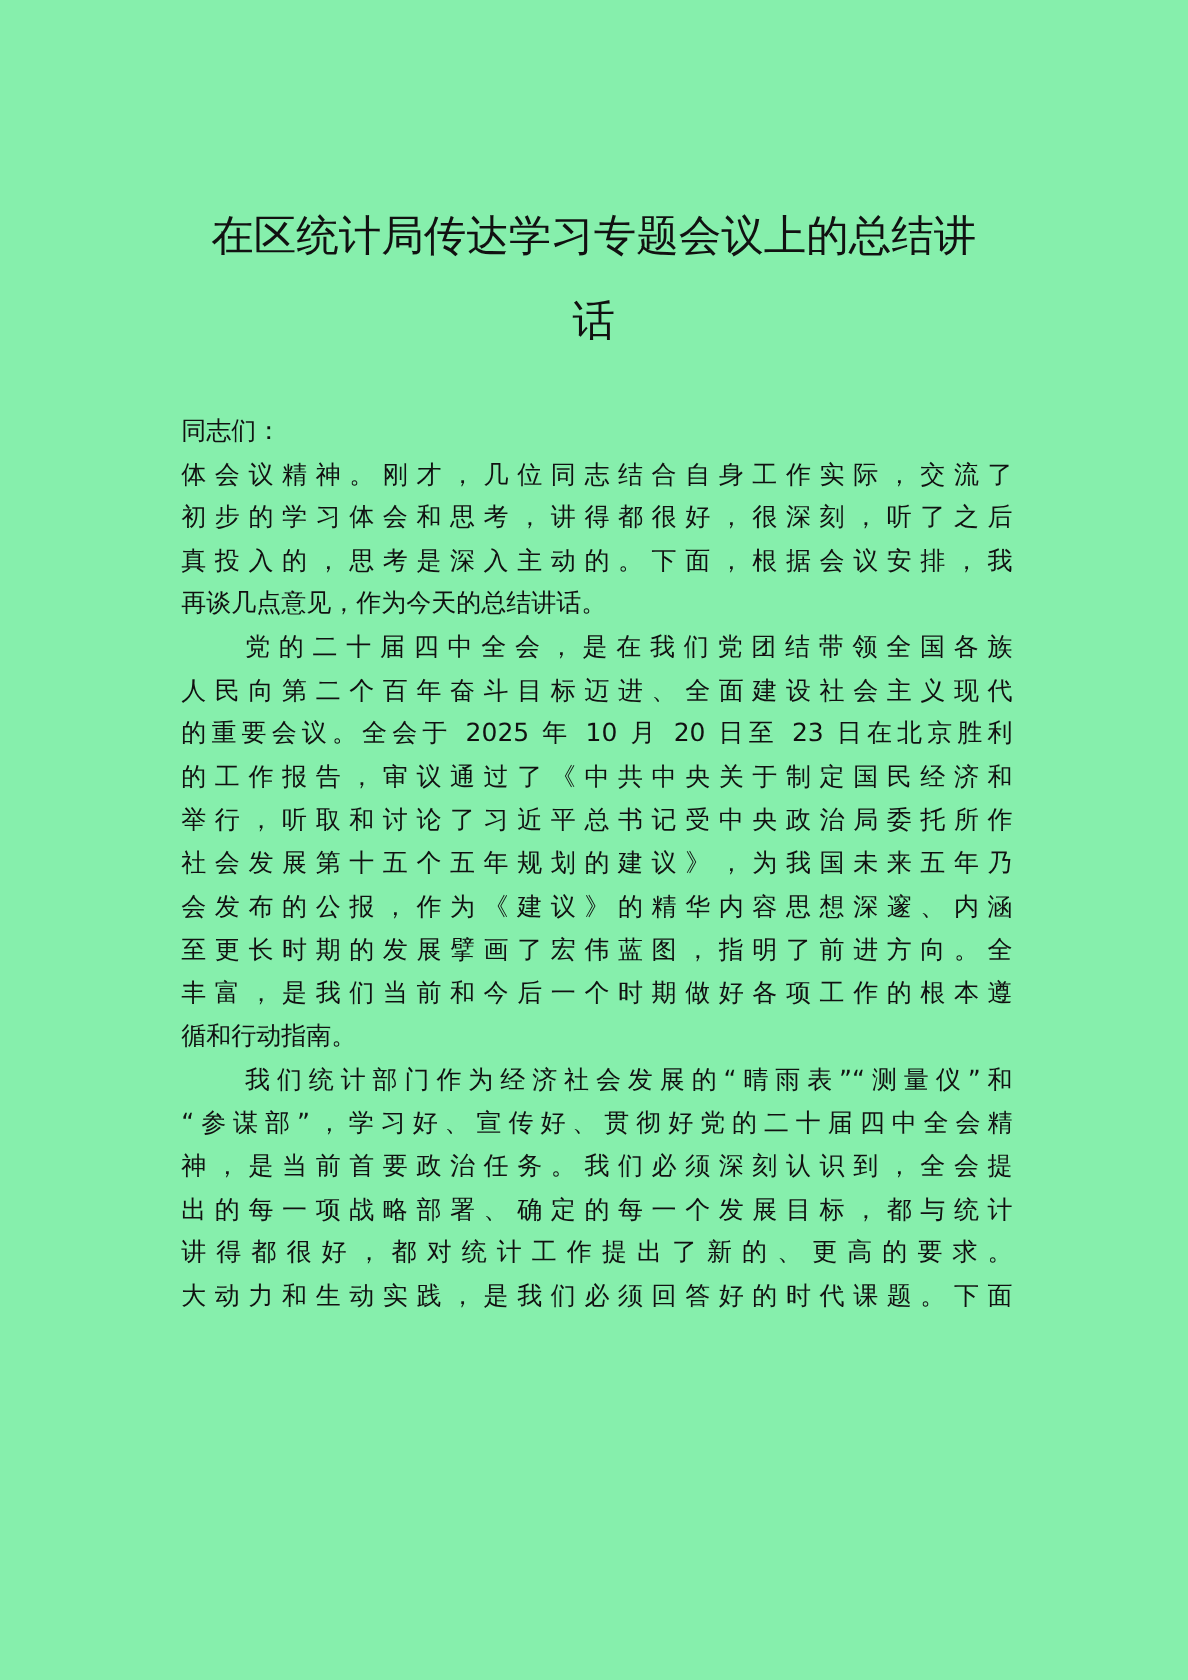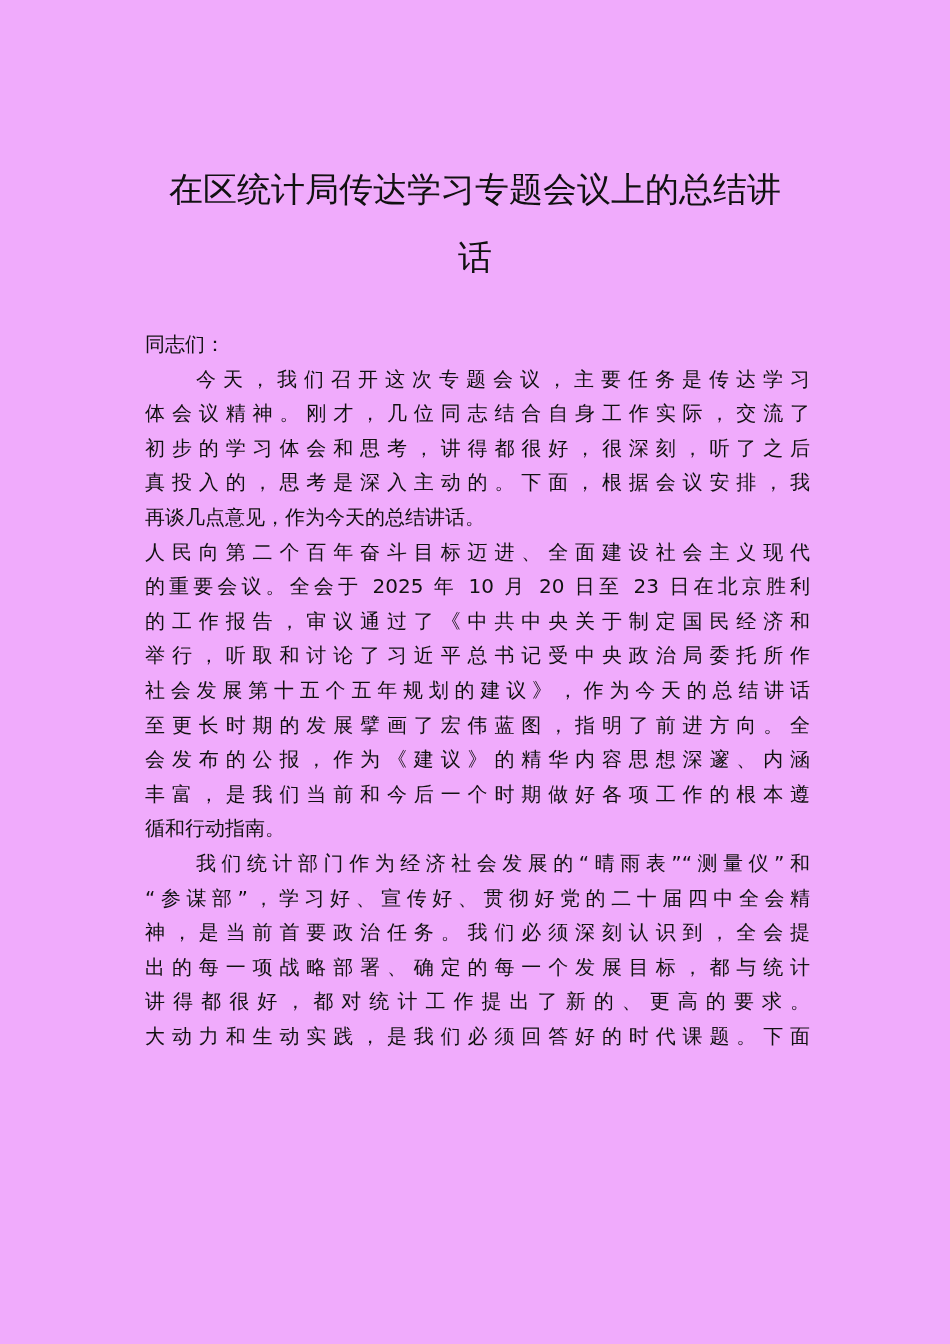--- a/index.html
+++ b/index.html
@@ -1,17 +1,17 @@
 <!DOCTYPE html>
 <html><head>
 <meta charset="utf-8">
 <style>
   html, body { margin: 0; padding: 0; background: #ffffff; }
   body { width: 950px; height: 1344px; position: relative; overflow: hidden; }
-  .page { position: absolute; left: 0; top: 0; width: 950px; height: 1344px; background: #f0abfc; }
+  .page { position: absolute; left: 0; top: 0; width: 950px; height: 1344px; background: #86efac; }
   .title {
     position: absolute; left: 145px; width: 660px; text-align: center;
     font-family: "DejaVu Sans", sans-serif; font-size: 34px; color: #111;
     line-height: 70px; letter-spacing: 0px;
   }
   .t1 { top: 154px; }
   .t2 { top: 222px; }
   .body-lines {
     position: absolute; left: 145px; top: 327px; width: 665px;
     font-family: "DejaVu Sans", sans-serif; font-size: 20px; color: #111;
@@ -21,32 +21,32 @@
   .line.indent { padding-left: 51px; }
 </style>
 </head>
 <body>
 
 <div class="page">
   <div class="title t1">在区统计局传达学习专题会议上的总结讲</div>
   <div class="title t2">话</div>
   <div class="body-lines" id="body-lines">
       <div class="line last">同志们：</div>
-      <div class="line indent">今天，我们召开这次专题会议，主要任务是传达学习</div>
       <div class="line">体会议精神。刚才，几位同志结合自身工作实际，交流了</div>
       <div class="line">初步的学习体会和思考，讲得都很好，很深刻，听了之后</div>
       <div class="line">真投入的，思考是深入主动的。下面，根据会议安排，我</div>
       <div class="line last">再谈几点意见，作为今天的总结讲话。</div>
+      <div class="line indent">党的二十届四中全会，是在我们党团结带领全国各族</div>
       <div class="line">人民向第二个百年奋斗目标迈进、全面建设社会主义现代</div>
       <div class="line">的重要会议。全会于 2025 年 10 月 20 日至 23 日在北京胜利</div>
       <div class="line">的工作报告，审议通过了《中共中央关于制定国民经济和</div>
       <div class="line">举行，听取和讨论了习近平总书记受中央政治局委托所作</div>
-      <div class="line">社会发展第十五个五年规划的建议》，作为今天的总结讲话</div>
+      <div class="line">社会发展第十五个五年规划的建议》，为我国未来五年乃</div>
+      <div class="line">会发布的公报，作为《建议》的精华内容思想深邃、内涵</div>
       <div class="line">至更长时期的发展擘画了宏伟蓝图，指明了前进方向。全</div>
-      <div class="line">会发布的公报，作为《建议》的精华内容思想深邃、内涵</div>
       <div class="line">丰富，是我们当前和今后一个时期做好各项工作的根本遵</div>
       <div class="line last">循和行动指南。</div>
       <div class="line indent">我们统计部门作为经济社会发展的“晴雨表”“测量仪”和</div>
       <div class="line">“参谋部”，学习好、宣传好、贯彻好党的二十届四中全会精</div>
       <div class="line">神，是当前首要政治任务。我们必须深刻认识到，全会提</div>
       <div class="line">出的每一项战略部署、确定的每一个发展目标，都与统计</div>
       <div class="line">讲得都很好，都对统计工作提出了新的、更高的要求。</div>
       <div class="line">大动力和生动实践，是我们必须回答好的时代课题。下面</div>
     </div>
 </div>

